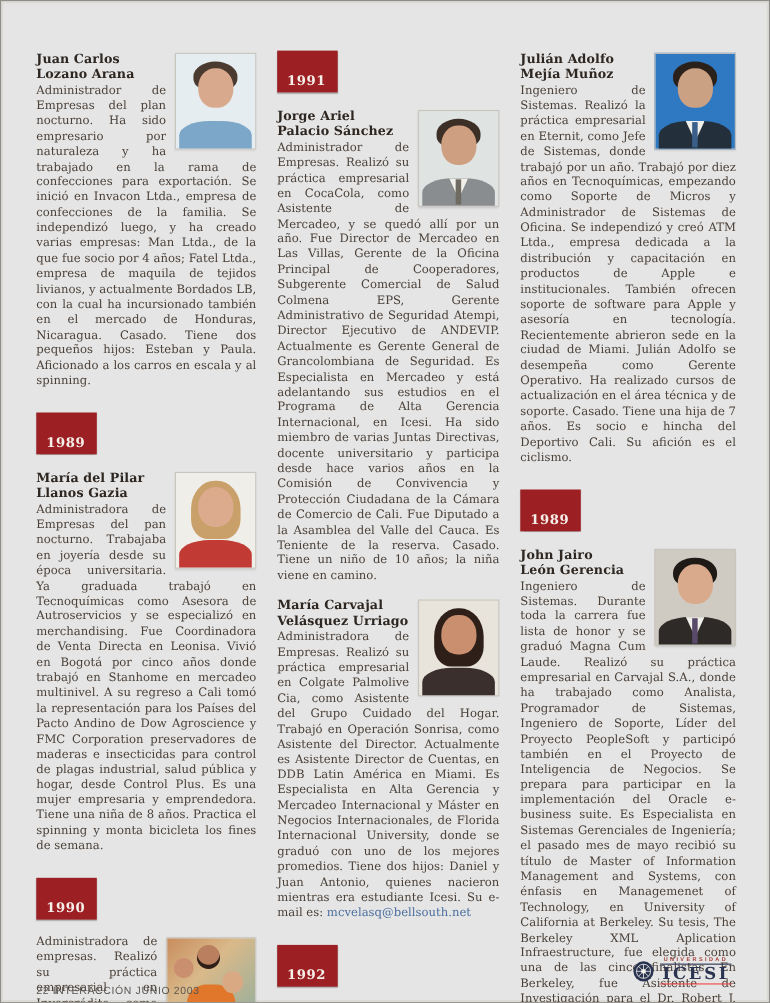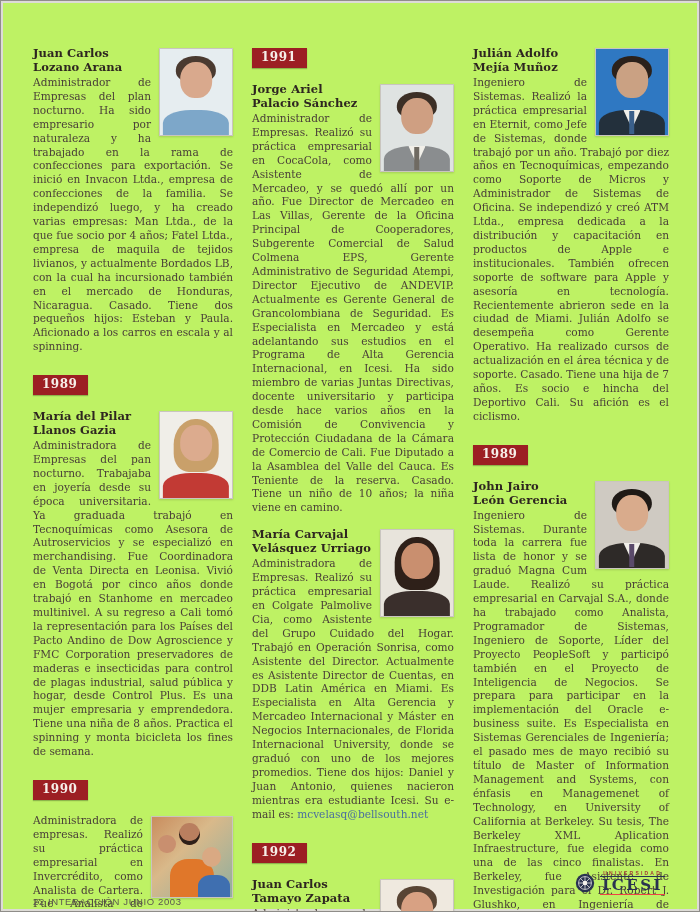--- a/index.html
+++ b/index.html
@@ -1,20 +1,20 @@
 <!DOCTYPE html>
 <html><head>
 <meta charset="utf-8">
 <style>
   html,body{margin:0;padding:0;background:#c9c7c3;}
   .page{
     position:relative;
     width:700px;height:912px;
     margin:0;
-    background:#bef264;
+    background:#e5e5e5;
     box-sizing:border-box;
     border:1px solid #8f8d89;
     box-shadow:inset 0 0 0 2px #dddbd6;
     overflow:hidden;
     font-family:"DejaVu Serif","Liberation Serif",serif;
     color:#4a4038;
   }
   .columns{
     display:flex;
     gap:19px;
@@ -43,21 +43,21 @@
     color:#4a4038;
   }
   a.email{color:#4a6e9e;text-decoration:none;word-break:break-all;}
   .badge{
     display:inline-block;
     background:#9c1f23;
     color:#f6efe9;
     font-weight:bold;
     font-size:12px;
     letter-spacing:.5px;
-    padding:2px 11px 4px 9px;
+    padding:20px 11px 4px 9px;
     margin:9px 0 14px 0;
     box-shadow:0 1px 1px rgba(0,0,0,.25);
     text-align:center;
   }
   
   .portrait{
     position:relative;
     float:right;
     width:72px;height:86px;
     margin:2px 0 5px 8px;

